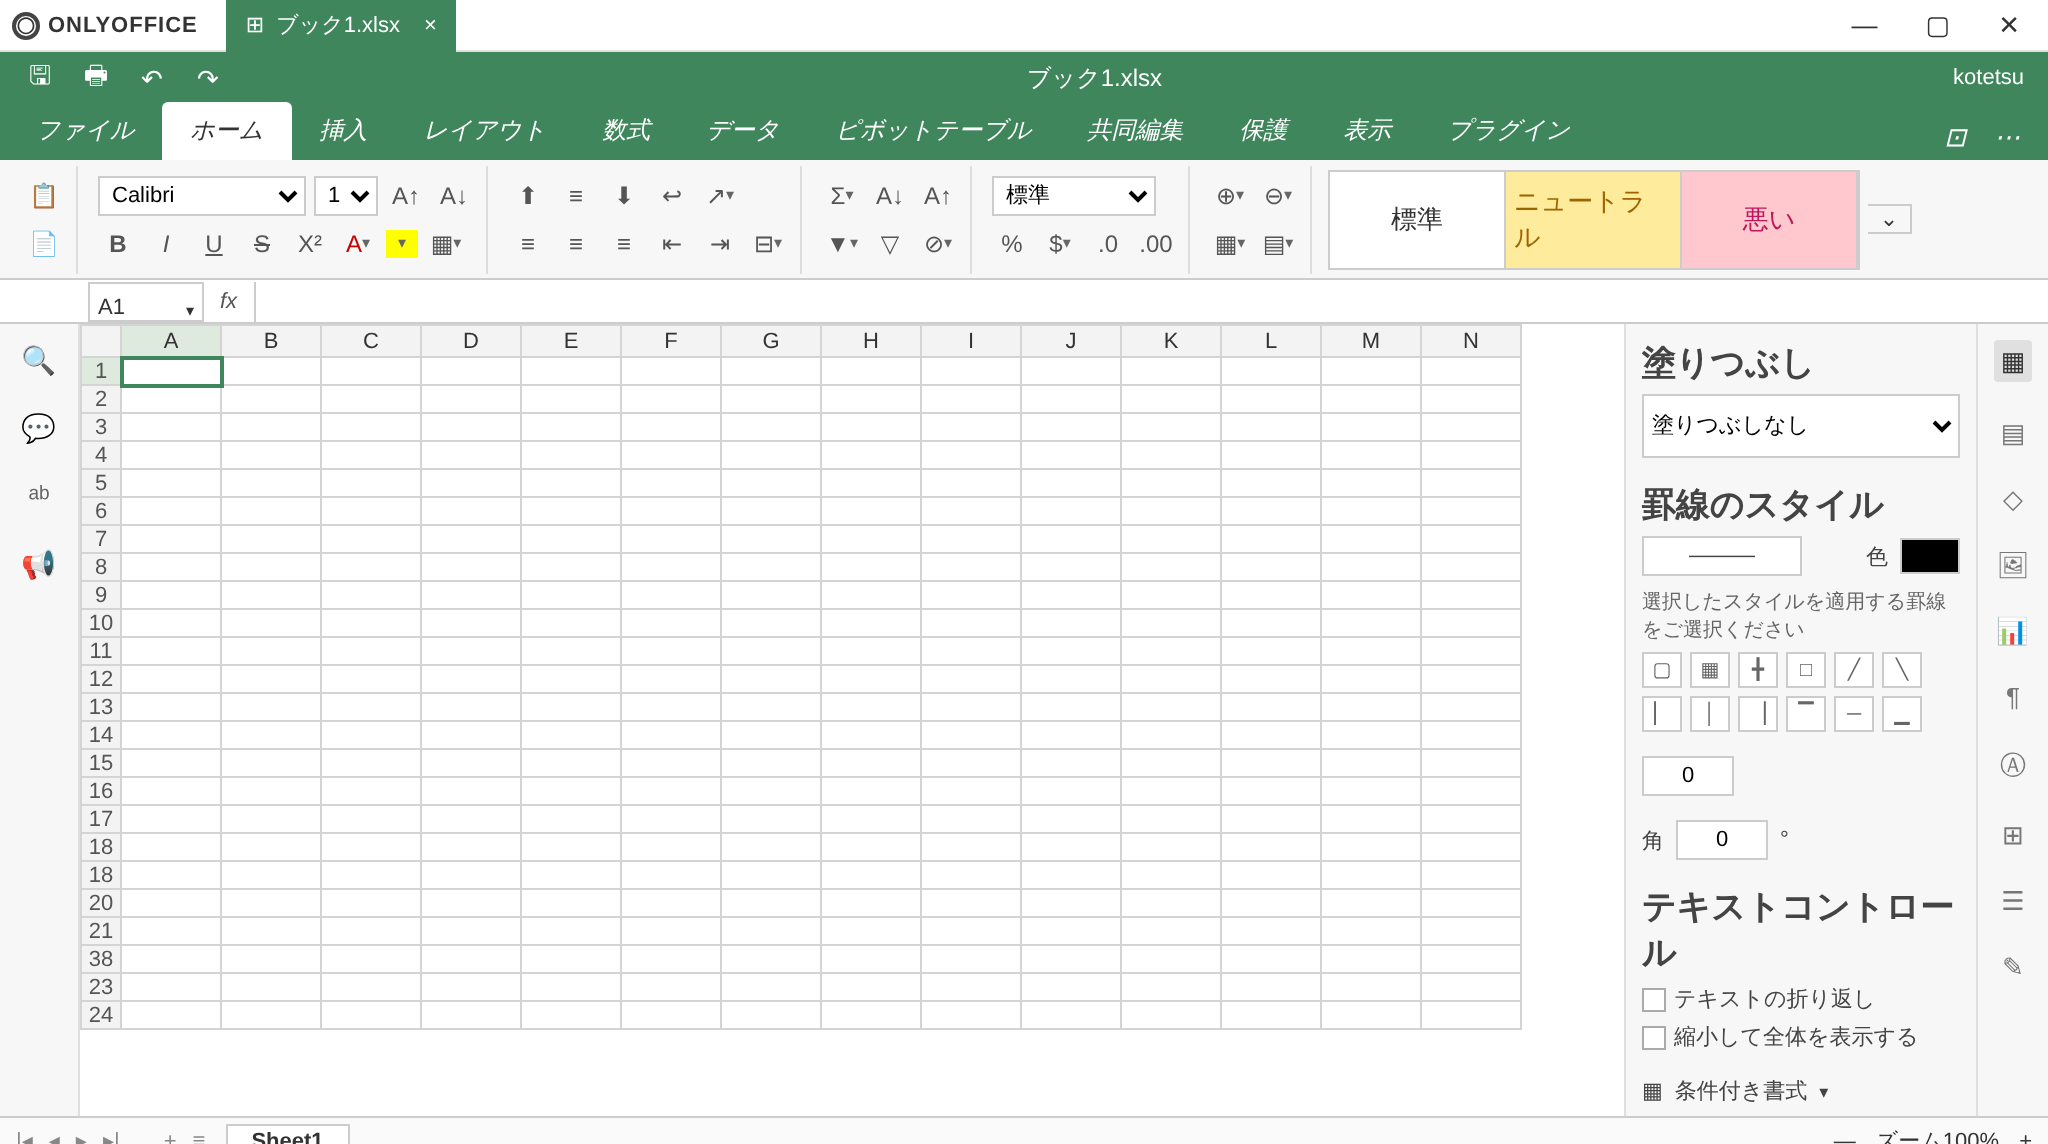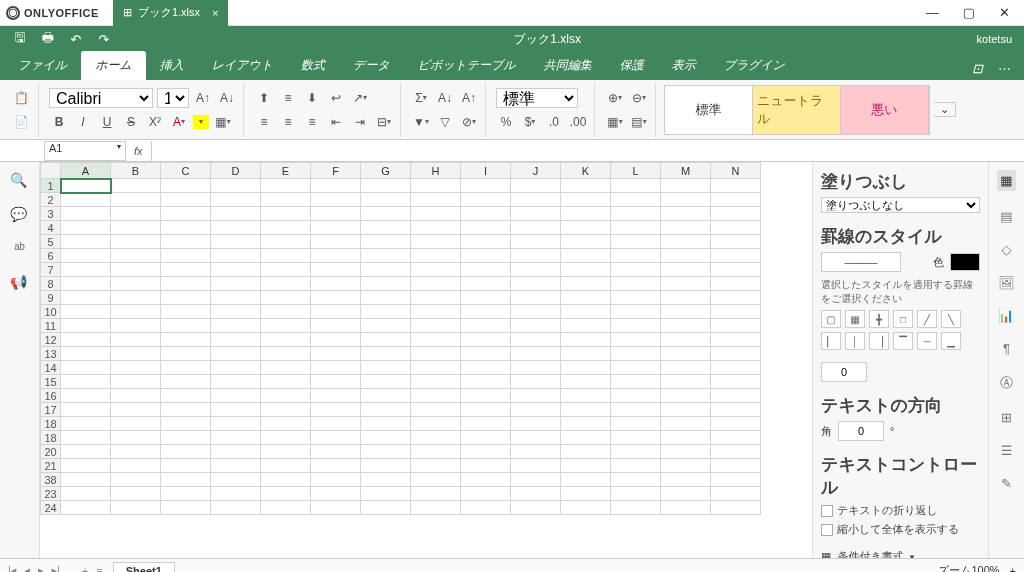--- a/index.html
+++ b/index.html
@@ -21,33 +21,33 @@
 
 .menubar { height: 28px; background: #40865c; display: flex; align-items: flex-end; color: #fff; padding: 0 4px; font-style: italic; }
 .menubar .tab { padding: 6px 14px; font-size: 12px; cursor: pointer; }
 .menubar .tab.active { background: #fff; color: #333; border-radius: 3px 3px 0 0; }
 .menubar .right-icons { display:flex; gap:14px; padding:0 10px 4px 0; align-items:center; font-size:13px;}
 
 .ribbon { height: 60px; background: #f7f7f7; border-bottom: 1px solid #ccc; display: flex; align-items: center; padding: 0 6px; gap: 4px; }
 .ribbon .grp { display: flex; flex-direction: column; gap: 4px; border-right: 1px solid #ddd; padding: 4px 6px; height: 54px; justify-content: center; }
 .ribbon .row { display: flex; gap: 4px; align-items: center; }
 .ribbon .rbtn { width: 20px; height: 20px; display: inline-flex; align-items: center; justify-content: center; cursor: pointer; font-size: 12px; color: #555; }
-.ribbon select, .ribbon input[type=text] { font-size: 16px; height: 20px; border: 1px solid #ccc; background:#fff; padding: 0 2px; }
+.ribbon select, .ribbon input[type=text] { font-size: 11px; height: 20px; border: 1px solid #ccc; background:#fff; padding: 0 2px; }
 .font-name { width: 104px; }
 .font-size { width: 32px; }
 
 .styles-gallery { display: flex; height: 50px; gap: 0; border: 1px solid #ccc; margin-left:4px;}
 .style-cell { width: 88px; border-right: 1px solid #ccc; display: flex; align-items: center; justify-content: center; font-size: 13px; cursor: pointer; padding: 0 4px;}
 .style-cell.std { background: #fff; }
 .style-cell.neutral { background: #ffeb9c; color: #9c6500; }
 .style-cell.bad { background: #ffc7ce; color: #be185d; }
 .style-more { width: 22px; display:flex; align-items:center; justify-content:center; border:1px solid #ccc; border-left:none; cursor:pointer; }
 
 .fxbar { height: 22px; border-bottom: 1px solid #ccc; display: flex; align-items: center; }
-.name-box { width: 82px; height: 20px; border: 1px solid #ccc; margin-left: 44px; font-size: 11px; padding: 0 4px; display:flex; align-items:flex-start; justify-content:space-between;}
+.name-box { width: 58px; height: 20px; border: 1px solid #ccc; margin-left: 44px; font-size: 11px; padding: 0 4px; display:flex; align-items:flex-end; justify-content:space-between;}
 .fx-label { padding: 0 8px; font-style: italic; color: #555; }
 .fx-input { flex: 1; height: 20px; border: none; border-left: 1px solid #ccc; padding: 0 4px; }
 
 .main-area { display: flex; height: 396px; }
 .left-rail { width: 40px; background: #f7f7f7; border-right: 1px solid #e0e0e0; display: flex; flex-direction: column; align-items: center; padding-top: 10px; gap: 18px; color: #666; font-size: 14px; }
 .left-rail .lbtn { cursor: pointer; }
 
 .sheet-area { flex: 1; overflow: hidden; position: relative; }
 .grid { border-collapse: collapse; }
 .grid th, .grid td { border: 1px solid #d4d4d4; font-size: 11px; font-weight: normal; }
@@ -55,21 +55,21 @@
 .grid .corner { width: 20px; height: 16px; }
 .grid .colh { width: 50px; height: 16px; }
 .grid .rowh { width: 20px; height: 14px; text-align: center; background:#f3f3f3; color:#555;}
 .grid td.cell { width: 50px; height: 14px; background: #fff; }
 .grid td.cell.sel { outline: 2px solid #40865c; outline-offset: -1px; }
 .grid .rowh.sel, .grid .colh.sel { background: #dfeade; }
 
 .right-panel { width: 176px; background: #f7f7f7; border-left: 1px solid #e0e0e0; padding: 8px 8px; font-size: 11px; color: #444; overflow-y: auto; }
 .right-panel h4 { font-size: 17px; font-weight: bold; margin-bottom: 4px; }
 .right-panel .sect { margin-bottom: 12px; }
-.right-panel select { width: 100%; height: 16px; font-size: 11px; border: 1px solid #ccc; background:#fff;}
+.right-panel select { width: 100%; height: 32px; font-size: 11px; border: 1px solid #ccc; background:#fff;}
 .border-grid { display: flex; flex-wrap: wrap; gap: 4px; margin-top: 4px; }
 .border-grid .b { width: 20px; height: 18px; border: 1px solid #ccc; background:#fff; cursor: pointer; display:flex; align-items:center; justify-content:center; font-size:10px; color:#666;}
 .indent-input, .angle-input { width: 46px; height: 20px; border:1px solid #ccc; text-align:center; font-size:11px; }
 .checkbox-row { display:flex; align-items:center; gap:4px; margin-top:4px; }
 .checkbox-row .cb { width:12px; height:12px; border:1px solid #aaa; background:#fff; }
 .color-swatch { width:30px; height:18px; background:#000; border:1px solid #ccc; display:inline-block; vertical-align:middle;}
 .bstyle-sel { width:80px; height:20px; border:1px solid #ccc; background:#fff; display:inline-flex; align-items:center; justify-content:center;}
 
 .right-rail { width: 36px; background: #f7f7f7; border-left: 1px solid #e0e0e0; display: flex; flex-direction: column; align-items: center; padding-top: 8px; gap: 18px; color: #777; font-size: 13px; }
 .right-rail .rbtn2 { cursor: pointer; }
@@ -700,21 +700,20 @@
         <span class="b">▕</span>
         <span class="b">▔</span>
         <span class="b">─</span>
         <span class="b">▁</span>
       </div>
     </div>
     <div class="sect">
       <input class="indent-input" value="0" style="">
     </div>
     <div class="sect">
-      <h4>テキストの方向</h4>
       <div style="display:flex; align-items:center; gap:6px; margin-top:4px;">
         <span>角</span>
         <input class="angle-input" value="0" style="">
         <span>°</span>
       </div>
     </div>
     <div class="sect">
       <h4>テキストコントロール</h4>
       <div class="checkbox-row">
           <span class="cb"></span>

